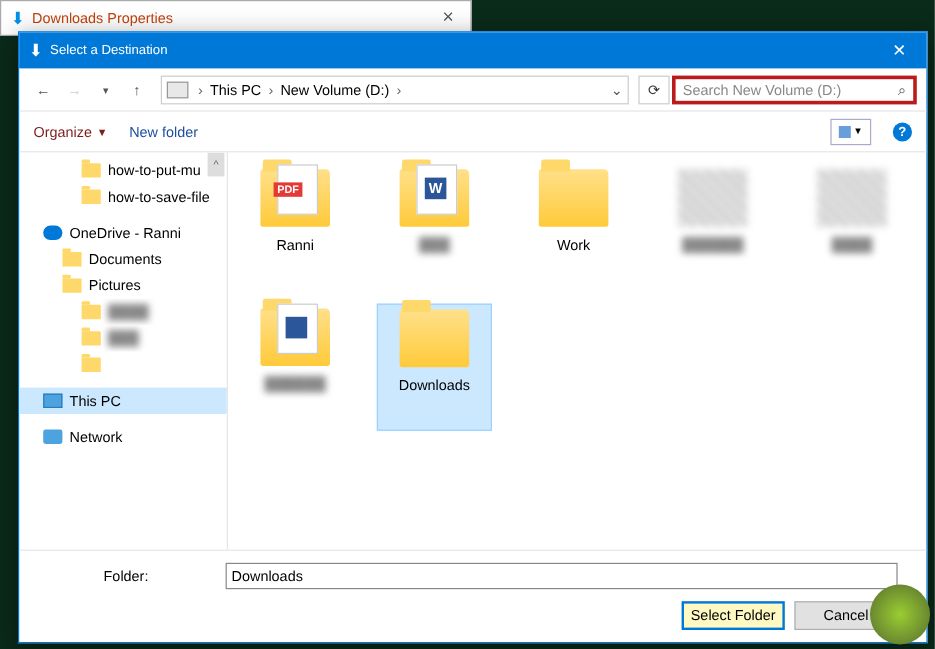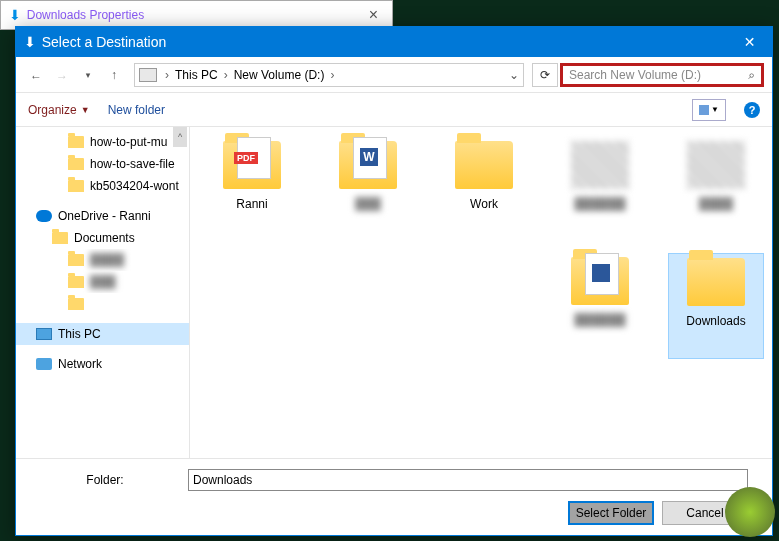--- a/index.html
+++ b/index.html
@@ -1,27 +1,27 @@
 <!DOCTYPE html>
 <html><head>
 <meta charset="utf-8">
 <style>
 * { box-sizing: border-box; margin: 0; padding: 0; font-family: "Segoe UI", Tahoma, sans-serif; font-size: 12px; }
 body { background: #0a2a1a; width: 779px; height: 541px; overflow: hidden; position: relative; }
 
 .bg-window { position: absolute; top: 0; left: 0; width: 393px; height: 30px; background: #fff; border: 1px solid #aaa; display: flex; align-items: center; padding: 0 8px; }
 .bg-window .dl-icon { color: #0091ea; margin-right: 6px; font-size: 14px; }
-.bg-window .title { flex: 1; color: #8b5cf6; }
+.bg-window .title { flex: 1; color: #c2410c; }
 .bg-window .close { color: #555; font-size: 16px; padding: 0 6px; }
 
 .dialog { position: absolute; top: 26px; left: 15px; width: 758px; height: 510px; background: #fff; border: 1px solid #0078d7; box-shadow: 0 4px 20px rgba(0,0,0,0.4); display: flex; flex-direction: column; }
 
 .titlebar { background: #0078d7; color: #fff; height: 30px; display: flex; align-items: center; padding-left: 8px; }
 .titlebar .dl-icon { margin-right: 6px; font-size: 14px; }
-.titlebar .title { flex: 1; font-size: 14px; }
+.titlebar .title { flex: 1; font-size: 11px; }
 .titlebar .close { width: 45px; height: 30px; display: flex; align-items: center; justify-content: center; font-size: 14px; }
 
 .navbar { height: 36px; display: flex; align-items: center; padding: 4px 8px; gap: 2px; border-bottom: 1px solid #e5e5e5; }
 .nav-btn { width: 24px; height: 24px; display: flex; align-items: center; justify-content: center; color: #555; }
 .nav-btn.disabled { color: #ccc; }
 .breadcrumb { flex: 1; height: 24px; border: 1px solid #ccc; display: flex; align-items: center; padding: 0 4px; margin: 0 6px; }
 .breadcrumb .pc-icon { width: 18px; height: 14px; background: #e8e8e8; border: 1px solid #999; margin-right: 6px; }
 .breadcrumb .crumb { padding: 0 4px; }
 .breadcrumb .sep { color: #666; padding: 0 2px; }
 .breadcrumb .drop { margin-left: auto; color: #555; }
@@ -43,41 +43,41 @@
 .tree-item.indent1 { padding-left: 36px; }
 .tree-item.indent2 { padding-left: 52px; }
 .tree-item.selected { background: #cce8ff; }
 .folder-icon { width: 16px; height: 12px; background: #ffd86b; border-radius: 1px 1px 0 0; position: relative; }
 .folder-icon::before { content: ''; position: absolute; top: -3px; left: 0; width: 7px; height: 3px; background: #ffd86b; border-radius: 1px 1px 0 0; }
 .onedrive-icon { width: 16px; height: 12px; background: #0078d7; border-radius: 6px; }
 .pc-icon-sm { width: 16px; height: 12px; background: #4da3e0; border: 1px solid #2a7bb8; }
 .net-icon { width: 16px; height: 12px; background: #4da3e0; border-radius: 2px; }
 .scroll-ind { position: absolute; right: 2px; top: 0; width: 14px; height: 20px; background: #ddd; display:flex; align-items:center; justify-content:center; color:#666; font-size:9px;}
 
-.content { flex: 1; padding: 10px 8px; display: flex; flex-wrap: wrap; align-content: flex-start; gap: 10px 20px; justify-content: flex-end; }
+.content { flex: 1; padding: 10px 8px; display: flex; flex-wrap: wrap; align-content: flex-start; gap: 10px 20px; }
 .grid-item { width: 96px; height: 106px; display: flex; flex-direction: column; align-items: center; justify-content: flex-start; padding-top: 4px; text-align: center; }
 .grid-item.selected { background: #cce8ff; border: 1px solid #99d1ff; }
 .big-folder { width: 58px; height: 48px; background: linear-gradient(#ffe08a, #ffca3a); border-radius: 2px 4px 2px 2px; position: relative; margin-bottom: 8px; }
 .big-folder::before { content:''; position:absolute; top:-8px; left:2px; width:24px; height:10px; background:#ffd86b; border-radius:2px 2px 0 0; }
 .big-folder.peek::after { content:''; position:absolute; top:-6px; left:18px; width:36px; height:44px; background:#fff; border:1px solid #ccc; transform: rotate(8deg); z-index:-1; }
 .doc-overlay { position:absolute; top:-4px; left:14px; width:34px; height:42px; background:#fff; border:1px solid #ccc; }
 .doc-overlay.pdf::after { content:'PDF'; position:absolute; top:14px; left:-4px; background:#e53935; color:#fff; font-size:9px; font-weight:bold; padding:1px 3px; }
 .doc-overlay.word::after { content:'W'; position:absolute; top:10px; left:6px; width:18px; height:18px; background:#2b579a; color:#fff; font-size:12px; font-weight:bold; display:flex; align-items:center; justify-content:center; }
 .doc-overlay.word2::after { content:''; position:absolute; top:10px; left:6px; width:18px; height:18px; background:#2b579a; }
 .blur-thumb { width:58px; height:48px; background: repeating-linear-gradient(45deg, #ccc, #ccc 4px, #e8e8e8 4px, #e8e8e8 8px); filter: blur(3px); margin-bottom:8px; }
 .grid-label { font-size: 12px; color:#000; max-width: 90px; overflow: hidden; white-space: nowrap; }
 .grid-label.blur { filter: blur(3px); color:#888; }
 
 .footer { border-top: 1px solid #e5e5e5; padding: 10px 14px; display: flex; flex-direction: column; gap: 10px; }
 .folder-row { display: flex; align-items: center; gap: 8px; }
 .folder-row label { width: 150px; text-align: center; }
 .folder-row input { flex: 1; height: 22px; border: 1px solid #888; padding: 0 4px; margin-right: 10px; }
 .btn-row { display: flex; justify-content: flex-end; gap: 8px; padding-right: 10px; }
 .btn { min-width: 86px; height: 24px; border: 1px solid #adadad; background: #e1e1e1; display: flex; align-items: center; justify-content: center; }
-.btn.primary { border: 2px solid #0078d7; background: #a3a3a3; }
+.btn.primary { border: 2px solid #0078d7; background: #fef9c3; }
 
 .desktop-icon { position: absolute; bottom: 4px; right: 4px; width: 50px; height: 50px; border-radius: 50%; background: radial-gradient(#9acd32, #556b2f); }
 </style>
 </head>
 <body>
 
 <div class="bg-window">
   <span class="dl-icon">⬇</span>
   <span class="title">Downloads Properties</span>
   <span class="close">×</span>
@@ -130,33 +130,33 @@
     <div class="sidebar">
       <div class="scroll-ind">^</div>
       <div class="tree-item indent2">
           <div class="folder-icon"></div>
           <span>how-to-put-mu</span>
         </div>
       <div class="tree-item indent2">
           <div class="folder-icon"></div>
           <span>how-to-save-file</span>
         </div>
-      <div class="tree-item indent2">
-          <div class="folder-icon"></div>
-          <span>kb5034204-wont</span>
-        </div>
       <div style="height:8px;"></div>
       <div class="tree-item">
           <div class="onedrive-icon"></div>
           <span>OneDrive - Ranni</span>
         </div>
       <div class="tree-item indent1">
           <div class="folder-icon"></div>
           <span>Documents</span>
         </div>
+      <div class="tree-item indent1">
+          <div class="folder-icon"></div>
+          <span>Pictures</span>
+        </div>
       <div class="tree-item indent2">
           <div class="folder-icon"></div>
           <span class="grid-label blur">████</span>
         </div>
       <div class="tree-item indent2">
           <div class="folder-icon"></div>
           <span class="grid-label blur">███</span>
         </div>
       <div class="tree-item indent2">
           <div class="folder-icon"></div>

